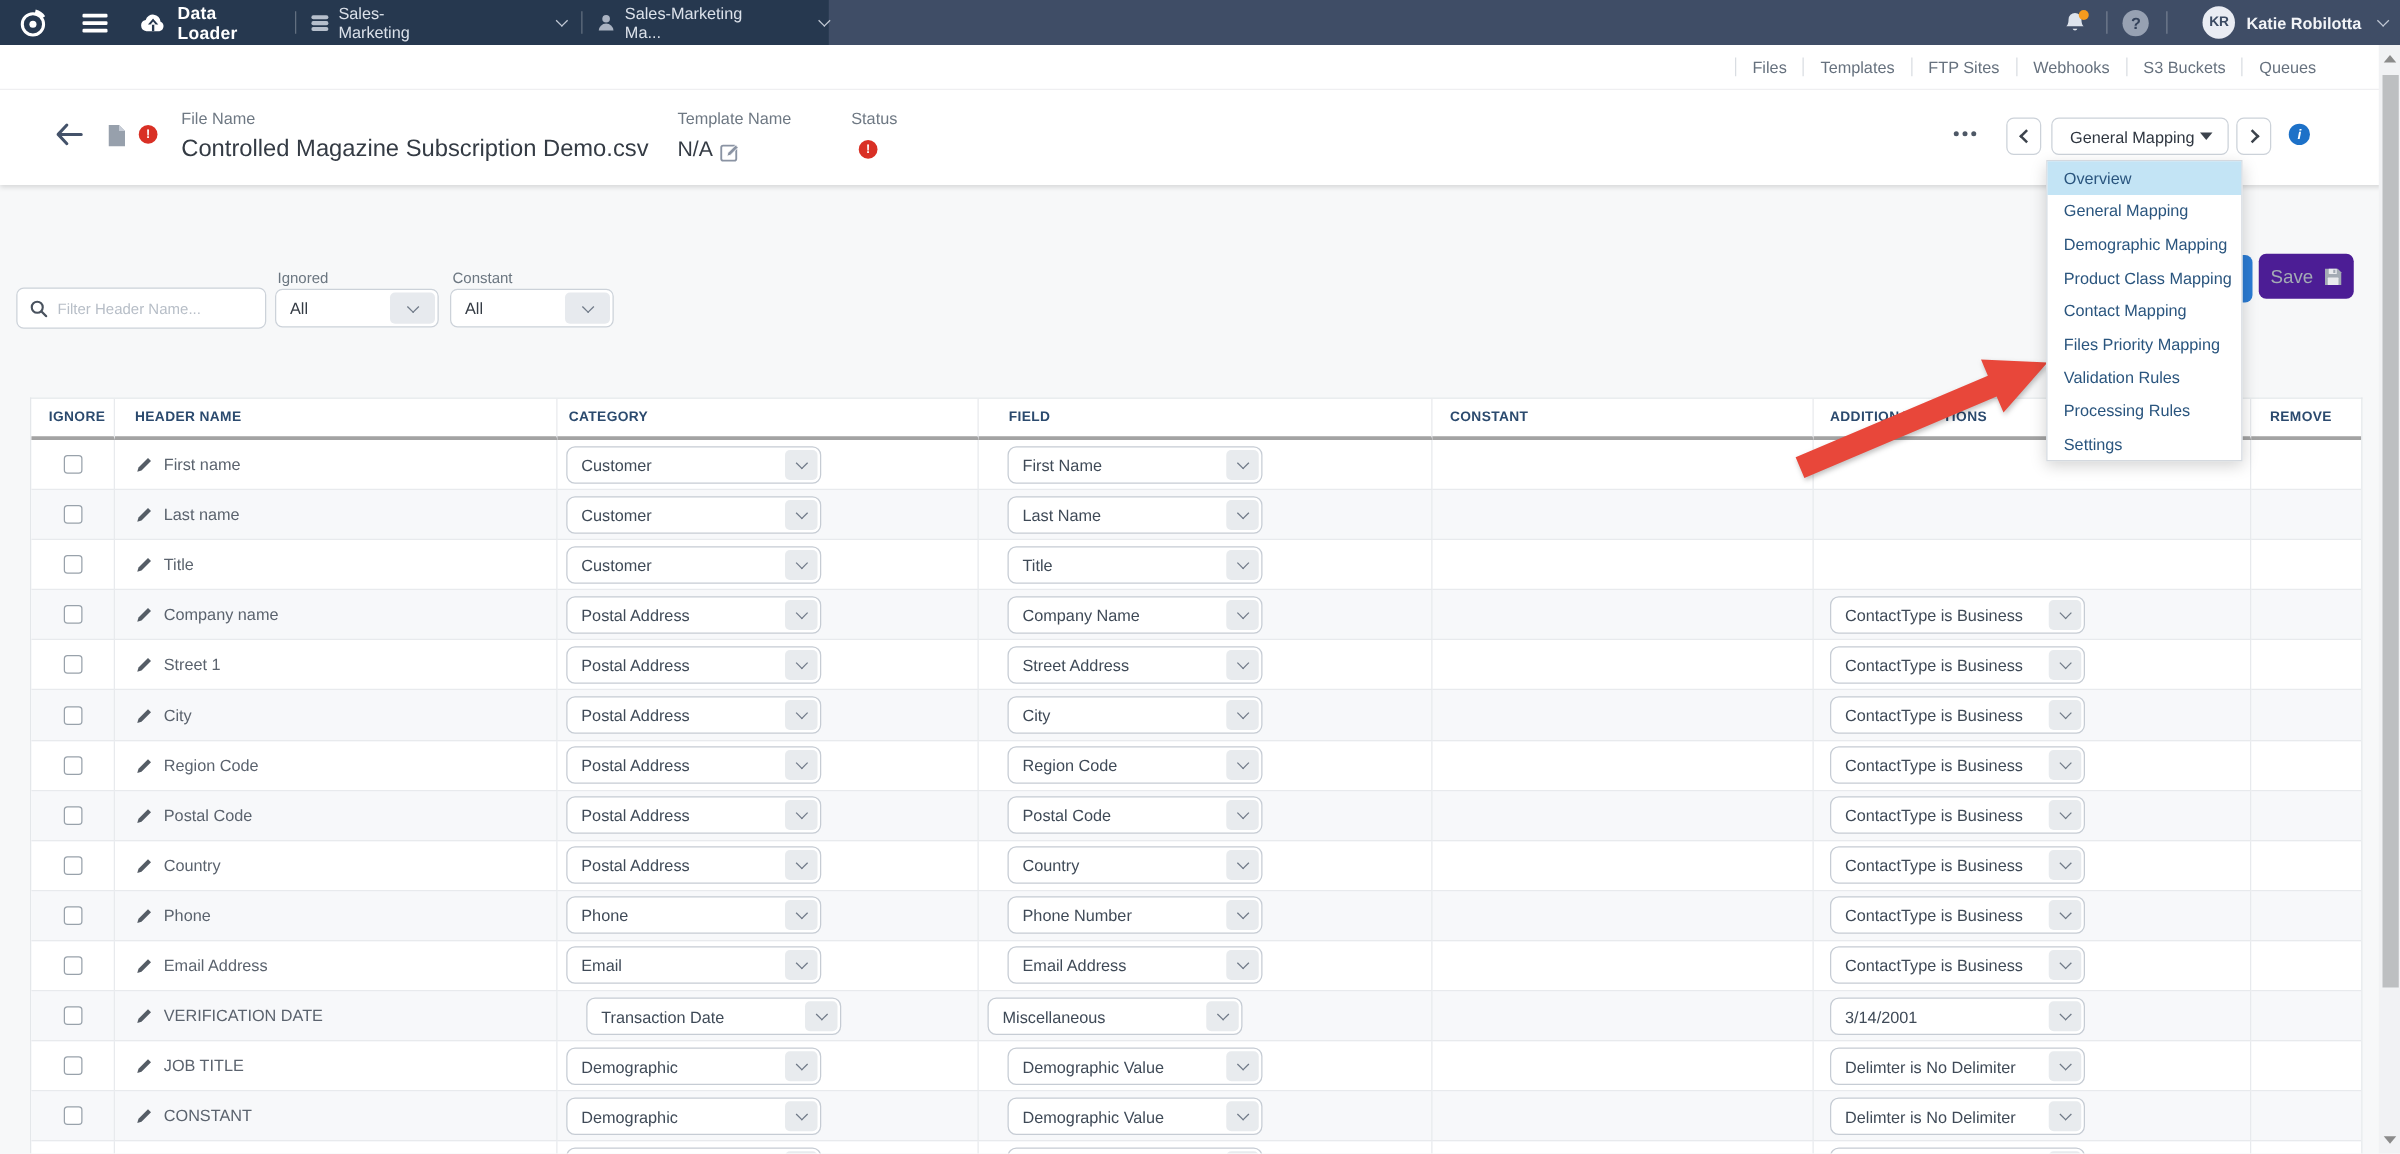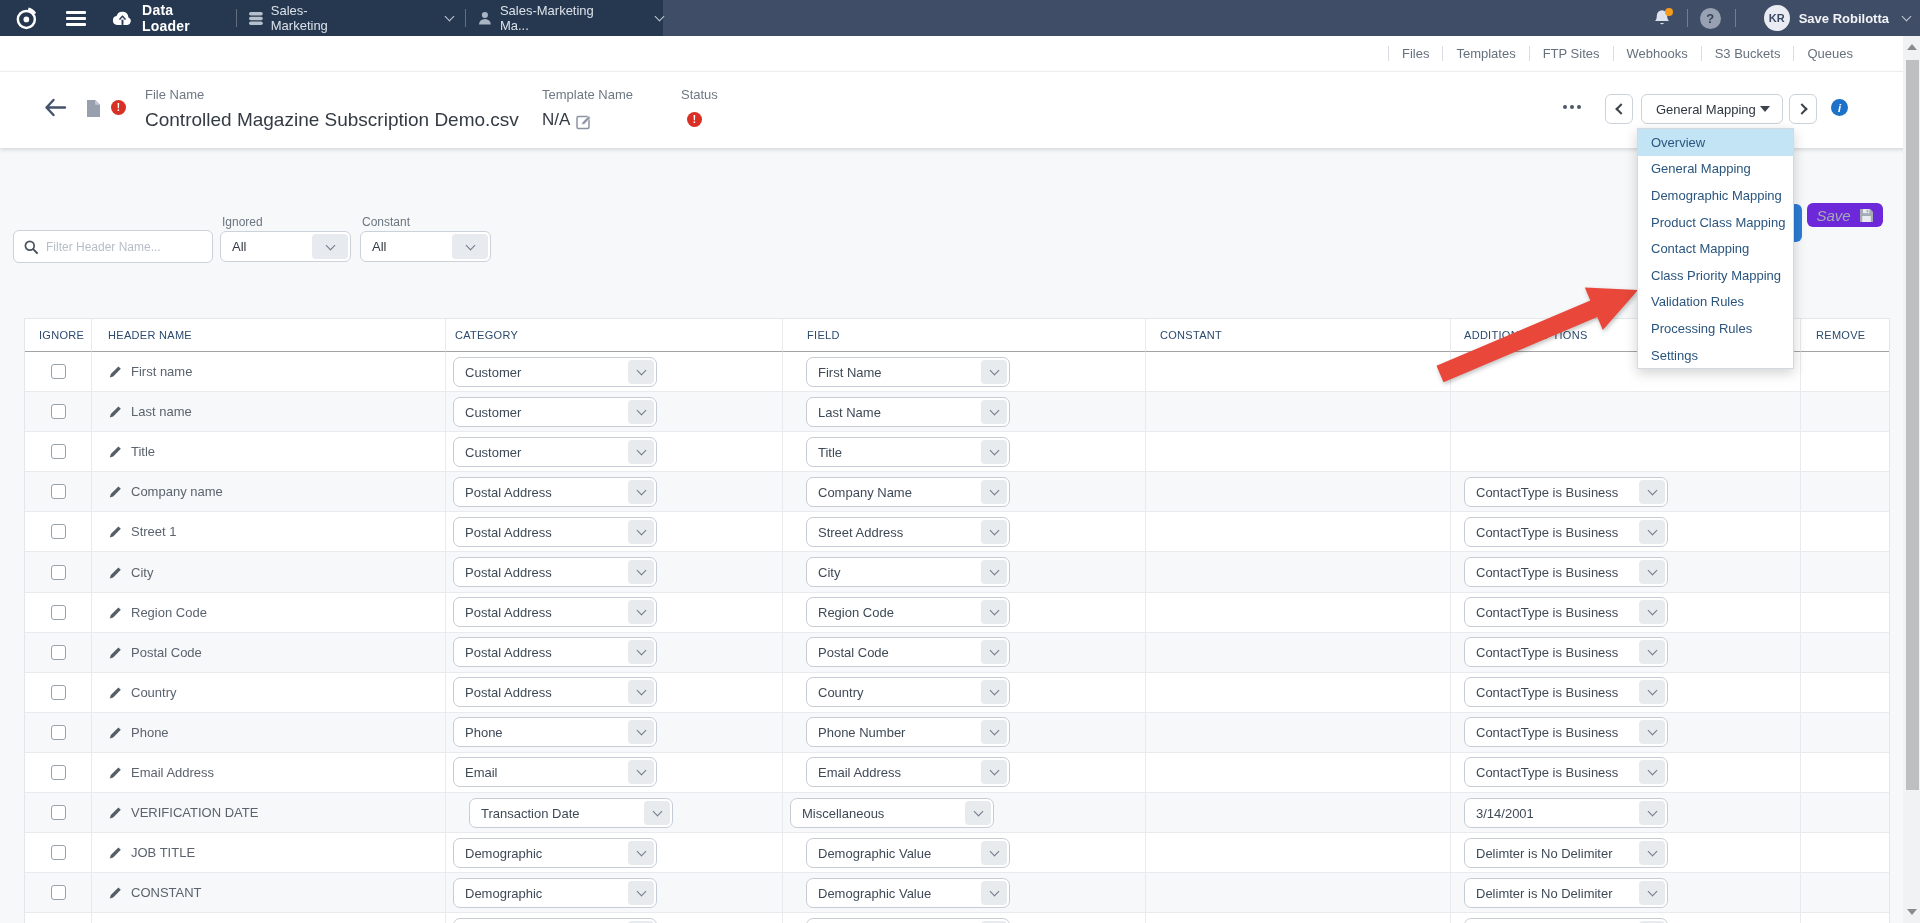--- a/index.html
+++ b/index.html
@@ -65,28 +65,28 @@
   .flabel { position:absolute; font-size:12px; color:#6b7680; }
   .search-box { position:absolute; left:13px; top:230px; width:200px; height:33px; background:#fff; border:1px solid #ccd2d9; border-radius:6px; display:flex; align-items:center; padding-left:10px; gap:8px; }
   .search-box .ph { font-size:12px; color:#b7bec7; }
   .fsel { position:absolute; height:31px; width:131px; background:#fff; border:1px solid #ccd2d9; border-radius:6px; cursor:pointer; }
   .fsel .txt { position:absolute; left:11px; top:7px; font-size:13px; color:#343b44; }
   .caretbox { position:absolute; right:2px; top:2px; bottom:2px; width:36px; background:#e7eaee; border-radius:4px; display:flex; align-items:center; justify-content:center; }
   .caretbox .chev2 { width:7px; height:7px; border-right:1.8px solid #6f7987; border-bottom:1.8px solid #6f7987; transform:rotate(45deg); margin-top:-3px; }
 
   
   .blue-sliver { position:absolute; left:1791px; top:204px; width:11px; height:38px; background:#2b7cd4; border-radius:0 6px 6px 0; z-index:20; }
-  .save-btn { position:absolute; left:1807px; top:203px; width:76px; height:24px; background:#6d28d9; border-radius:6px; display:flex; align-items:center; justify-content:center; gap:8px; z-index:20; cursor:default;font-style:italic; }
+  .save-btn { position:absolute; left:1807px; top:203px; width:76px; height:36px; background:#4c1d95; border-radius:6px; display:flex; align-items:center; justify-content:center; gap:8px; z-index:20; cursor:default; }
   .save-btn span { font-size:15px; color:#a3abb4; }
 
   
   .tbl { position:absolute; left:24px; top:318px; width:1866px; height:605px; background:#fff; border:1px solid #e4e7ea; border-bottom:none; overflow:hidden; z-index:1; }
   .trow, .thead { display:grid; grid-template-columns:67px 354px 337px 363px 305px 350px 1fr; }
   .thead { height:33px; }
-  .thead .th { display:flex; align-items:center; font-size:11px; font-weight:normal; letter-spacing:.3px; color:#2b4a6e; border-right:1px solid #e8eaed; border-bottom:1px solid #a3a3a3; padding-left:9px; }
+  .thead .th { display:flex; align-items:center; font-size:11px; font-weight:bold; letter-spacing:.3px; color:#2b4a6e; border-right:1px solid #e8eaed; border-bottom:3px solid #a3a3a3; padding-left:9px; }
   .thead .th:first-child { padding-left:14px; }
   .thead .th:nth-child(2) { padding-left:16px; }
   .thead .th:nth-child(3) { padding-left:9px; }
   .thead .th:nth-child(4) { padding-left:24px; }
   .thead .th:nth-child(5) { padding-left:14px; }
   .thead .th:nth-child(6) { padding-left:13px; }
   .thead .th:last-child { border-right:none; padding-left:15px; }
   .trow { height:40.1px; }
   .trow.stripe { background:#f7f8fa; }
   .td { border-right:1px solid #e8eaed; border-bottom:1px solid #e8eaed; display:flex; align-items:center; }
@@ -165,21 +165,21 @@
         <svg width="18" height="18" viewBox="0 0 16 16">
           <path d="M8 1.2 a4.6 4.6 0 0 1 4.6 4.6 c0 3.1.9 4.2 1.6 4.9 H1.8 c.7-.7 1.6-1.8 1.6-4.9 A4.6 4.6 0 0 1 8 1.2 Z" fill="#dde3ec"></path>
           <path d="M6.3 12.4 a1.8 1.8 0 0 0 3.4 0 Z" fill="#dde3ec"></path>
         </svg>
         <span class="bell-dot"></span>
       </div>
       <span class="tb-sep"></span>
       <div class="help-circle">?</div>
       <span class="tb-sep" style="margin-left:14px;"></span>
       <div class="avatar">KR</div>
-      <span class="user-name">Save Robilotta</span>
+      <span class="user-name">Katie Robilotta</span>
       <span class="chev"></span>
     </div>
   </div>
 
   <div class="subnav" id="subnav">
       <span class="sep"></span>
       <span class="lnk">Files</span>
       <span class="sep"></span>
       <span class="lnk">Templates</span>
       <span class="sep"></span>
@@ -238,21 +238,21 @@
       </div>
     <div class="info-ic">i</div>
   </div>
 
   <ul class="view-menu" id="viewMenu">
       <li class="active">Overview</li>
       <li>General Mapping</li>
       <li>Demographic Mapping</li>
       <li>Product Class Mapping</li>
       <li>Contact Mapping</li>
-      <li>Class Priority Mapping</li>
+      <li>Files Priority Mapping</li>
       <li>Validation Rules</li>
       <li>Processing Rules</li>
       <li>Settings</li>
     </ul>
 
   <div class="search-box">
     <svg width="14" height="14" viewBox="0 0 14 14">
       <circle cx="5.8" cy="5.8" r="4.4" fill="none" stroke="#49525e" stroke-width="1.7"></circle>
       <line x1="9.2" y1="9.2" x2="13" y2="13" stroke="#49525e" stroke-width="1.9" stroke-linecap="round"></line>
     </svg>

